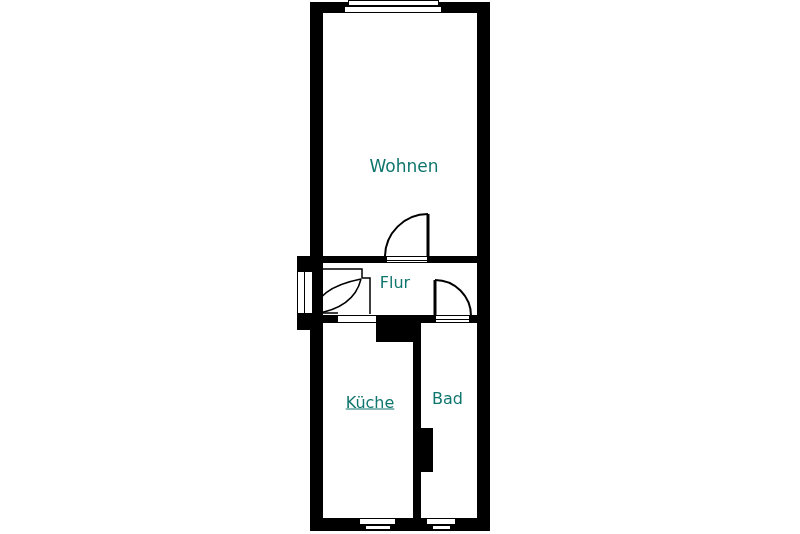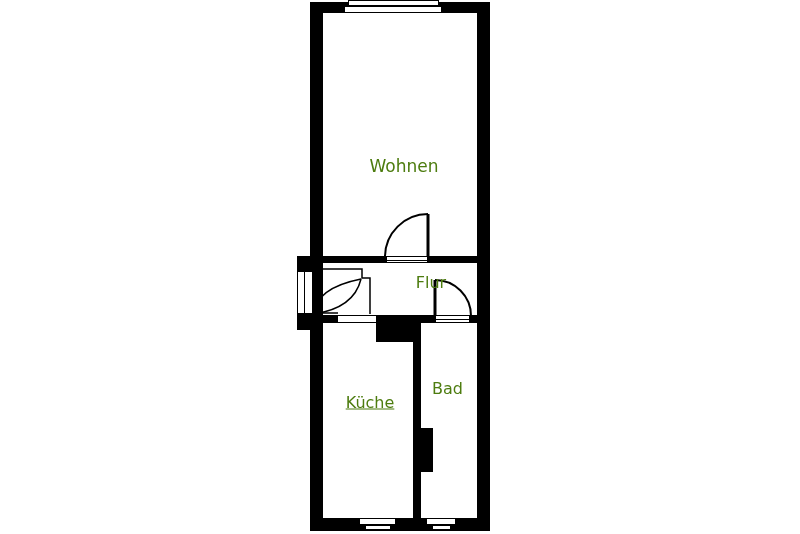--- a/index.html
+++ b/index.html
@@ -43,21 +43,21 @@
     position: absolute;
     top: 0;
     bottom: 0;
     left: 6px;
     width: 1px;
     background: #000000;
   }
   .room-label {
     position: absolute;
     transform: translate(-50%, -50%);
-    color: #4d7c0f;
+    color: #0f766e;
     white-space: nowrap;
     font-size: 16px;
   }
   .room-label.large { font-size: 17px; }
   #door-overlay {
     position: absolute;
     left: 0;
     top: 0;
     width: 800px;
     height: 534px;
@@ -112,17 +112,17 @@
     <path d="M428,214 A43,43 0 0 0 385,257" stroke="#000" stroke-width="2" fill="none"></path>
     <path d="M435,280 L435,316" stroke="#000" stroke-width="3" fill="none"></path>
     <path d="M435,280 A36,36 0 0 1 471,316" stroke="#000" stroke-width="2" fill="none"></path>
     <path d="M312,269 L362,269 L362,278 L370,278 L370,314" stroke="#000" stroke-width="1.5" fill="none"></path>
     <path d="M314,314 Q316,288 361,279" stroke="#000" stroke-width="1.5" fill="none"></path>
     <path d="M314,314 Q354,308 361,279" stroke="#000" stroke-width="1.5" fill="none"></path>
     <path d="M313,313 L338,313" stroke="#000" stroke-width="1.5" fill="none"></path>
   </svg>
 
   <div class="room-label large" style="left:404px; top:166px;">Wohnen</div>
-  <div class="room-label" style="left:395px; top:282px;margin-left:36px;">Flur</div>
+  <div class="room-label" style="left:395px; top:282px;">Flur</div>
   <div class="room-label" style="left:370px; top:402px;text-decoration:underline;">Küche</div>
-  <div class="room-label" style="left:437px; top:388px;padding-left:21px;">Bad</div>
+  <div class="room-label" style="left:437px; top:398px;padding-left:21px;">Bad</div>
 
 </div>
 
 </body></html>

